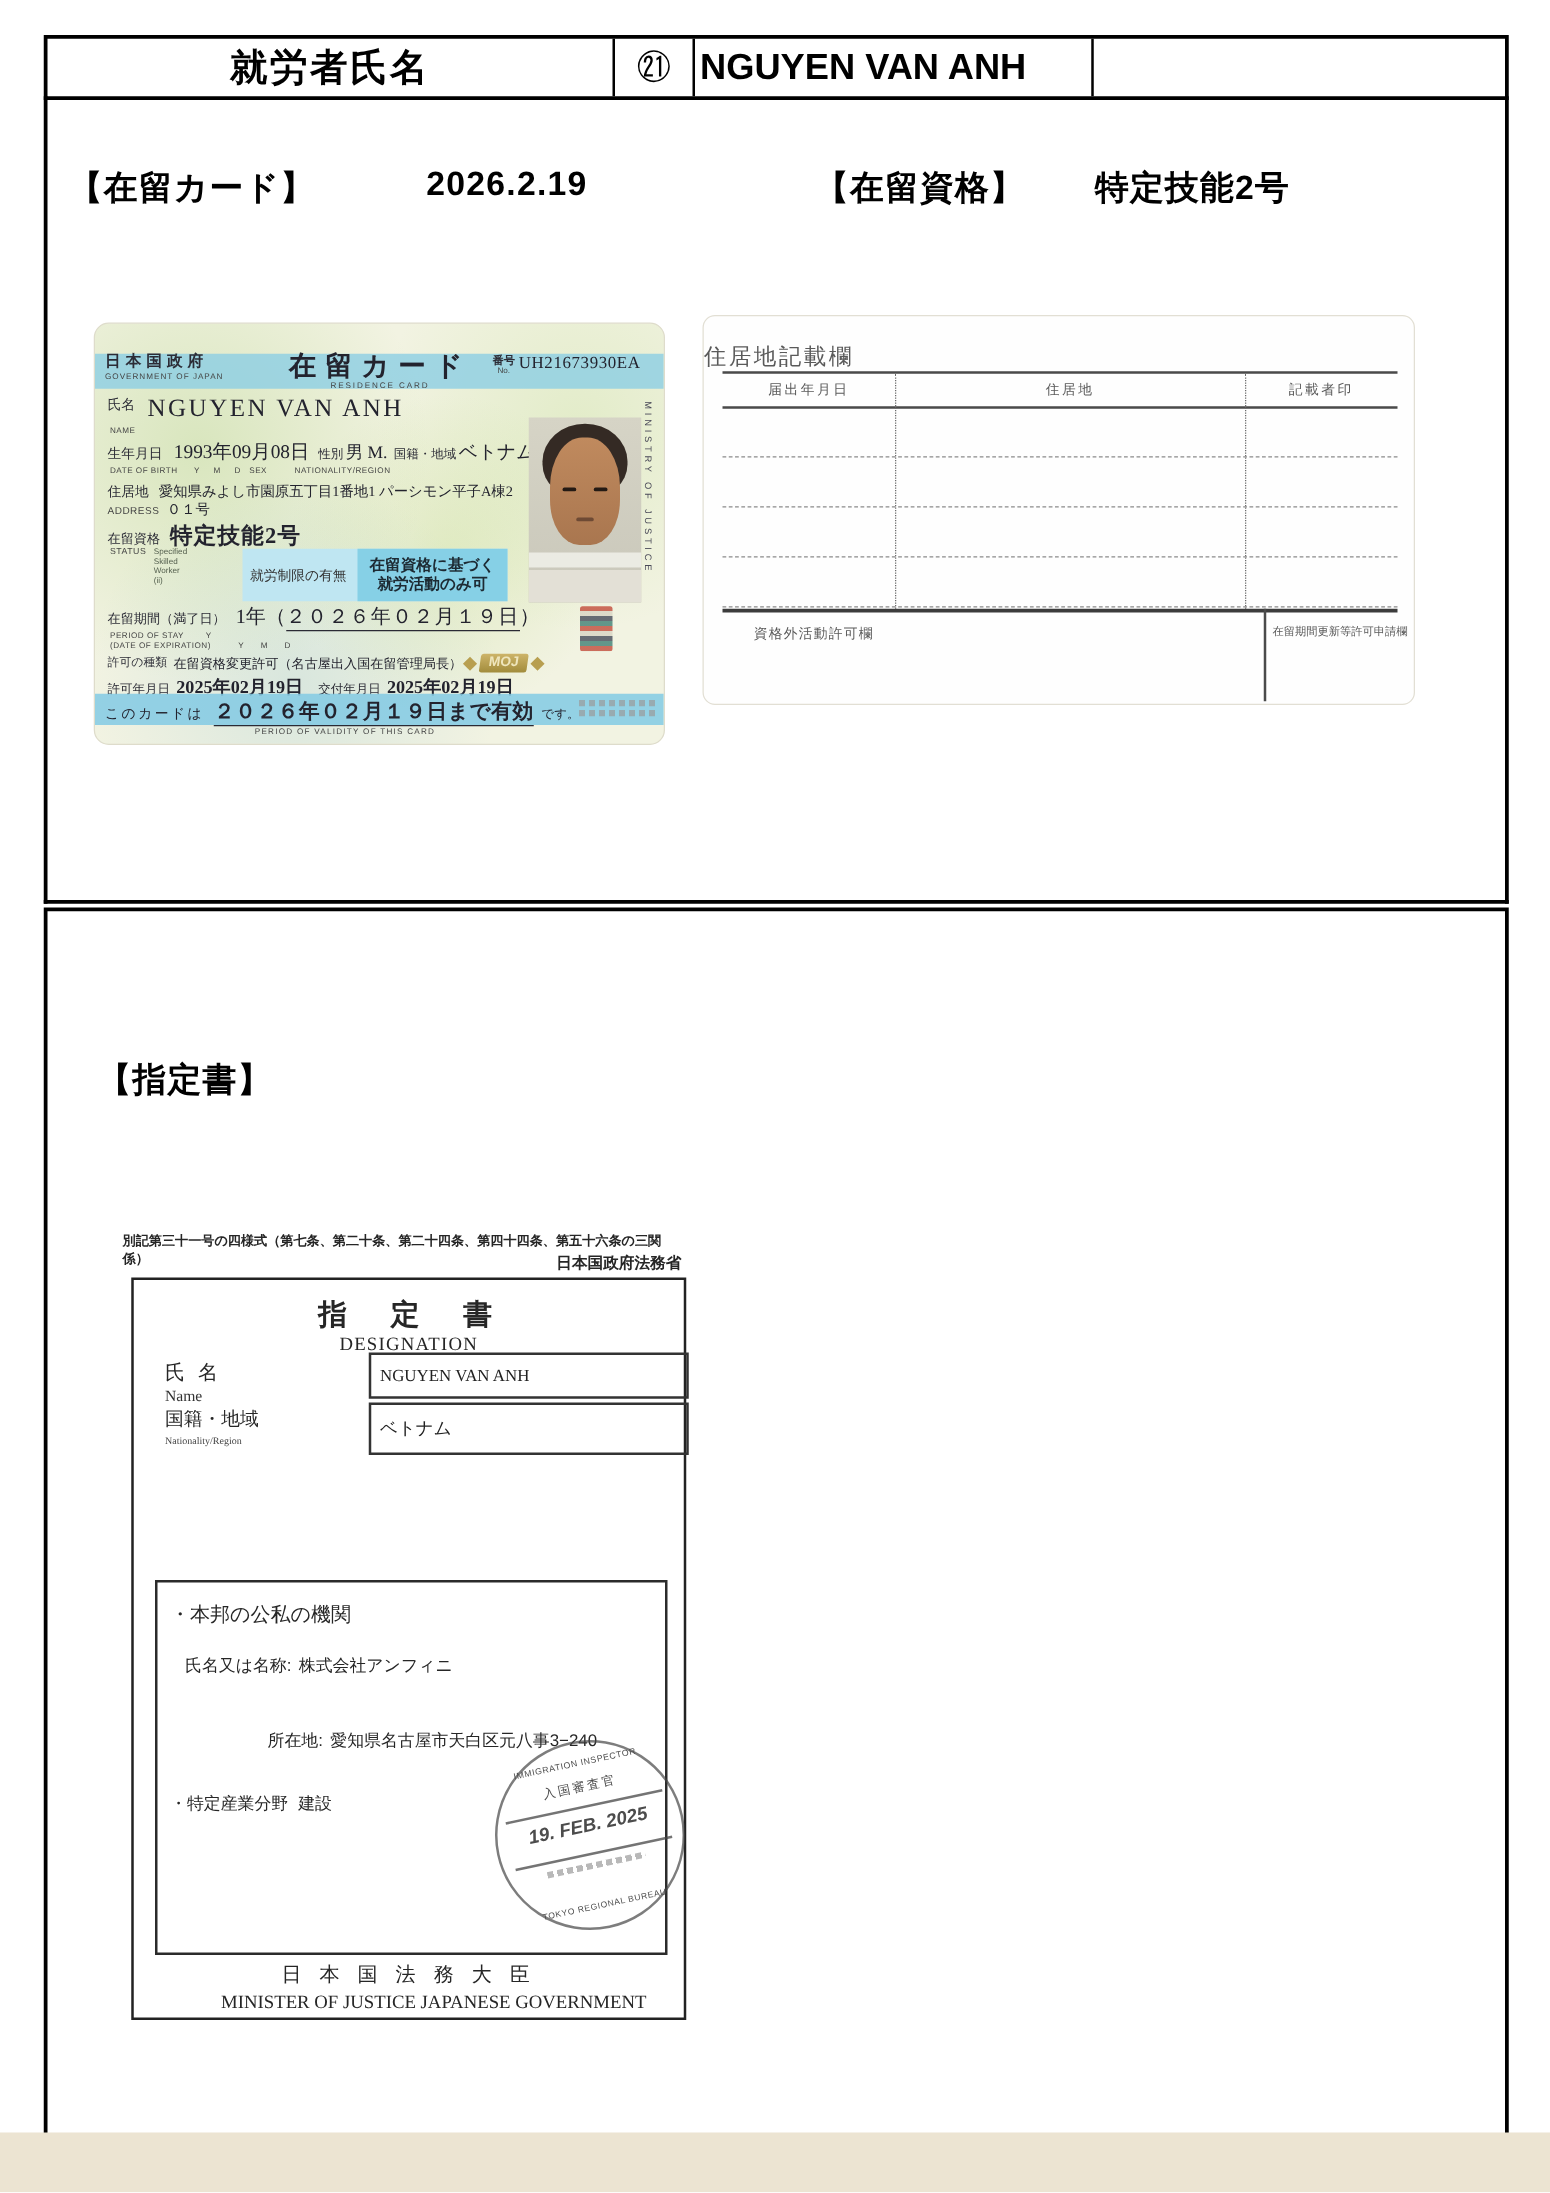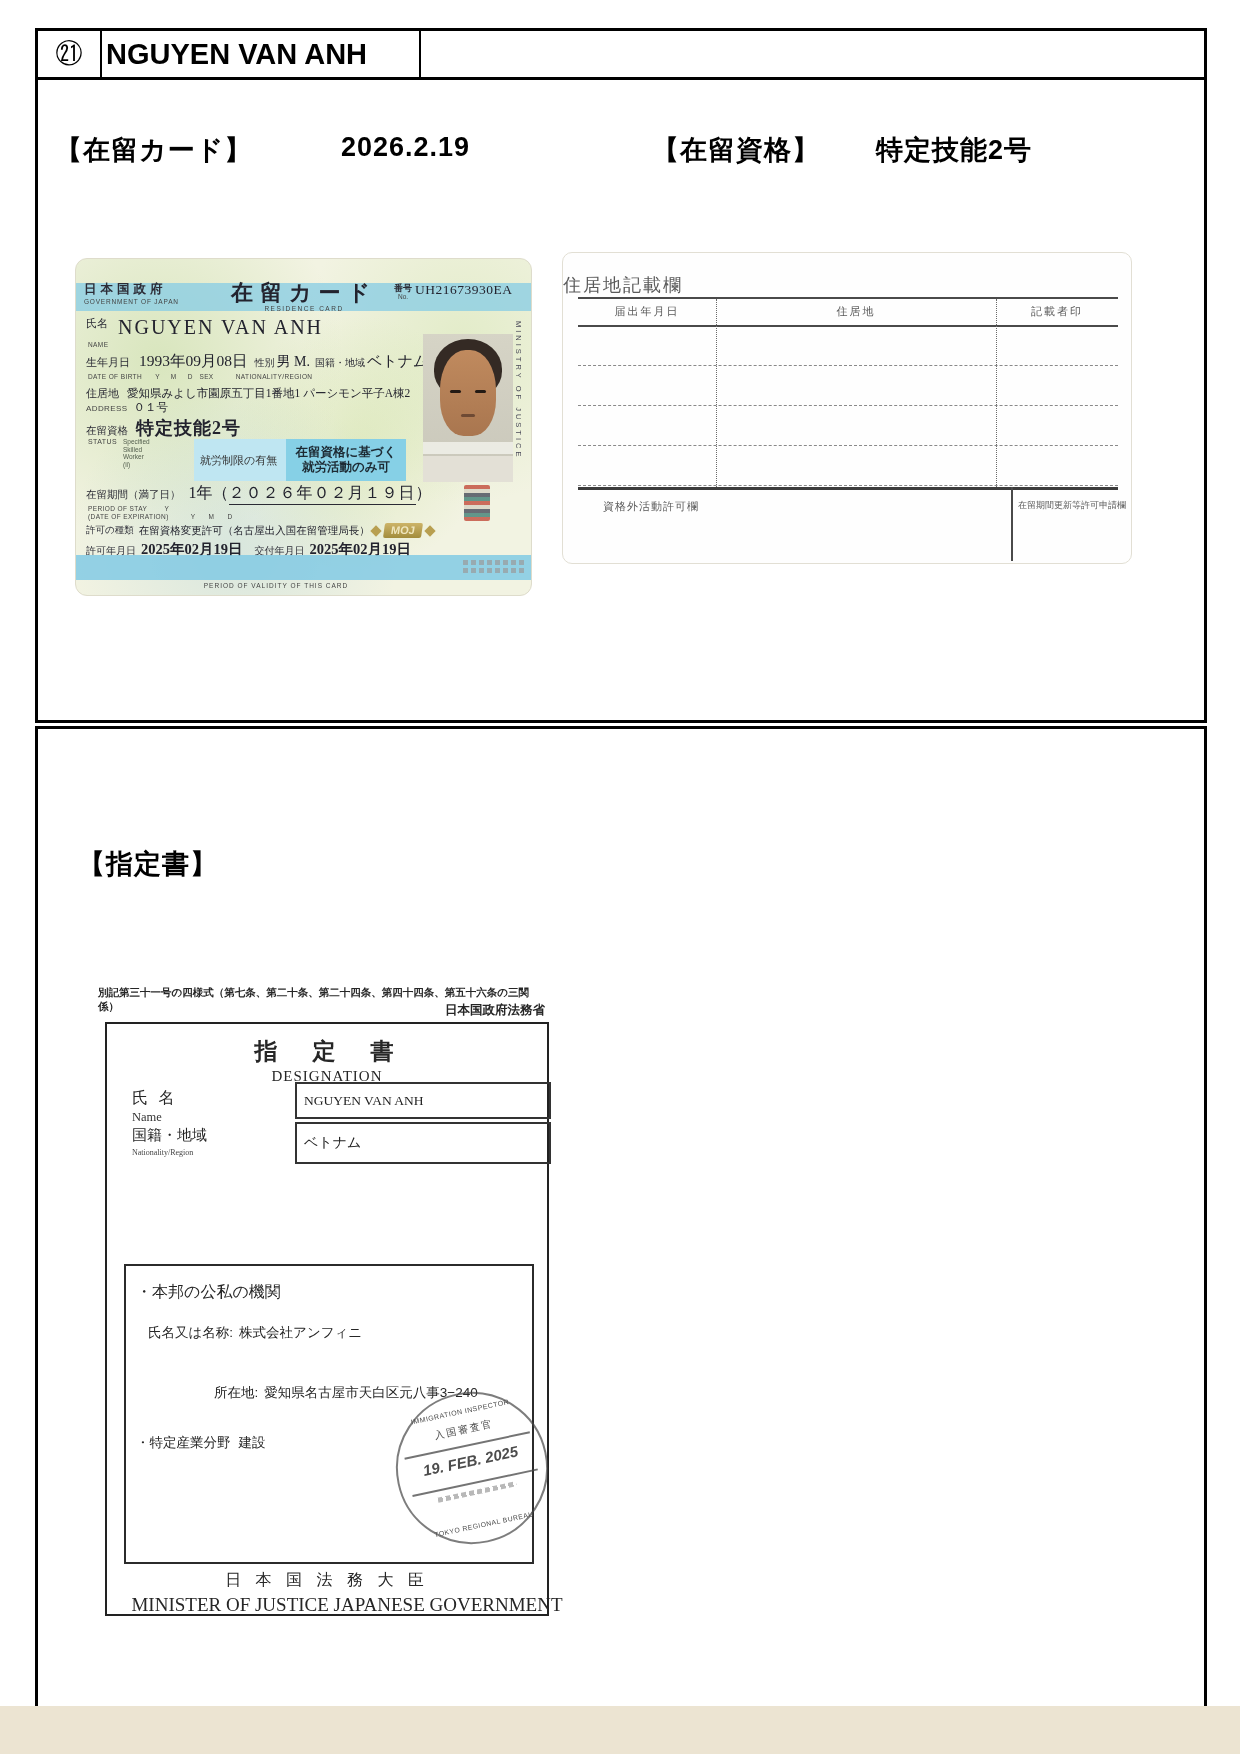--- a/index.html
+++ b/index.html
@@ -60,20 +60,21 @@
   .inner-box{position:absolute;left:17px;top:240px;width:406px;height:296px;border:2px solid #2b2b2b;}
   .stamp{position:absolute;left:270px;top:126px;width:148px;height:148px;border:2.5px solid rgba(70,70,70,.7);border-radius:50%;transform:rotate(-12deg);color:#4c4c4c;}
   .stamp-line{position:absolute;left:10px;right:10px;border-top:2px solid rgba(70,70,70,.75);}
 </style>
 </head>
 <body>
 
 <div id="canvas">
 
   <div class="abs header-row">
+    <div class="hc hc1">就労者氏名</div>
     <div class="hc hc2">㉑</div>
     <div class="hc hc3">NGUYEN VAN  ANH</div>
   </div>
 
   <div class="abs frame1"></div>
 
   <div class="abs sec-title" style="left:55px;top:132px;">【在留カード】</div>
   <div class="abs sec-title" style="left:341px;top:132px;">2026.2.19</div>
   <div class="abs sec-title" style="left:652px;top:132px;">【在留資格】</div>
   <div class="abs sec-title" style="left:876px;top:132px;">特定技能2号</div>
@@ -160,20 +161,25 @@
     </div>
 
     <div class="abs" style="left:10px;top:281px;display:flex;align-items:baseline;white-space:nowrap;">
       <span class="jlbl" style="font-size:10px;">許可年月日</span>
       <span class="cf-serif" style="font-size:14.5px;font-weight:bold;margin-left:5px;">2025年02月19日</span>
       <span class="jlbl" style="font-size:10px;margin-left:12px;">交付年月日</span>
       <span class="cf-serif" style="font-size:14.5px;font-weight:bold;margin-left:5px;">2025年02月19日</span>
     </div>
 
     <div class="abs band2">
+      <div style="position:absolute;left:8px;top:3px;display:flex;align-items:baseline;white-space:nowrap;">
+        <span class="cf-serif" style="font-size:11px;letter-spacing:2px;">このカードは</span>
+        <span class="cf-serif" style="font-size:16.5px;font-weight:bold;letter-spacing:.5px;margin-left:8px;border-bottom:1.5px solid #2a2a34;">２０２６年０２月１９日まで有効</span>
+        <span class="cf-serif" style="font-size:10px;margin-left:6px;">です。</span>
+      </div>
       <div class="blurline" style="position:absolute;right:6px;top:5px;width:62px;"></div>
       <div class="blurline" style="position:absolute;right:6px;top:13px;width:62px;"></div>
     </div>
     <div class="abs tiny" style="left:70px;top:323px;width:260px;text-align:center;letter-spacing:1px;">PERIOD OF VALIDITY OF THIS CARD</div>
 
     <div class="abs photo">
       <div class="hair"></div>
       <div class="face"></div>
       <div class="eye" style="left:27px;top:56px;"></div>
       <div class="eye" style="left:52px;top:56px;"></div>
@@ -247,17 +253,17 @@
         <div style="position:absolute;left:0;top:28px;width:100%;text-align:center;font-size:10px;letter-spacing:2px;">入国審査官</div>
         <div class="stamp-line" style="top:50px;"></div>
         <div style="position:absolute;left:0;top:58px;width:100%;text-align:center;font-size:15px;font-weight:bold;font-style:italic;">19. FEB. 2025</div>
         <div class="stamp-line" style="top:88px;"></div>
         <div class="blurline" style="position:absolute;left:34px;top:96px;width:80px;"></div>
         <div style="position:absolute;left:0;bottom:13px;width:100%;text-align:center;font-size:6.8px;letter-spacing:.5px;">TOKYO REGIONAL BUREAU</div>
       </div>
     </div>
 
     <div class="abs d-text" style="left:0;top:546px;width:440px;text-align:center;font-size:16px;letter-spacing:5px;">日 本 国 法 務 大 臣</div>
-    <div class="abs" style="left:0;top:570px;width:480px;text-align:center;font-size:19px;font-family:'Liberation Serif',serif;color:#262626;">MINISTER OF JUSTICE JAPANESE GOVERNMENT</div>
+    <div class="abs" style="left:0;top:570px;width:480px;text-align:center;font-size:15px;font-family:'Liberation Serif',serif;color:#262626;">MINISTER OF JUSTICE JAPANESE GOVERNMENT</div>
   </div>
 
   <div class="abs bottom-strip"></div>
 </div>
 
 </body></html>

